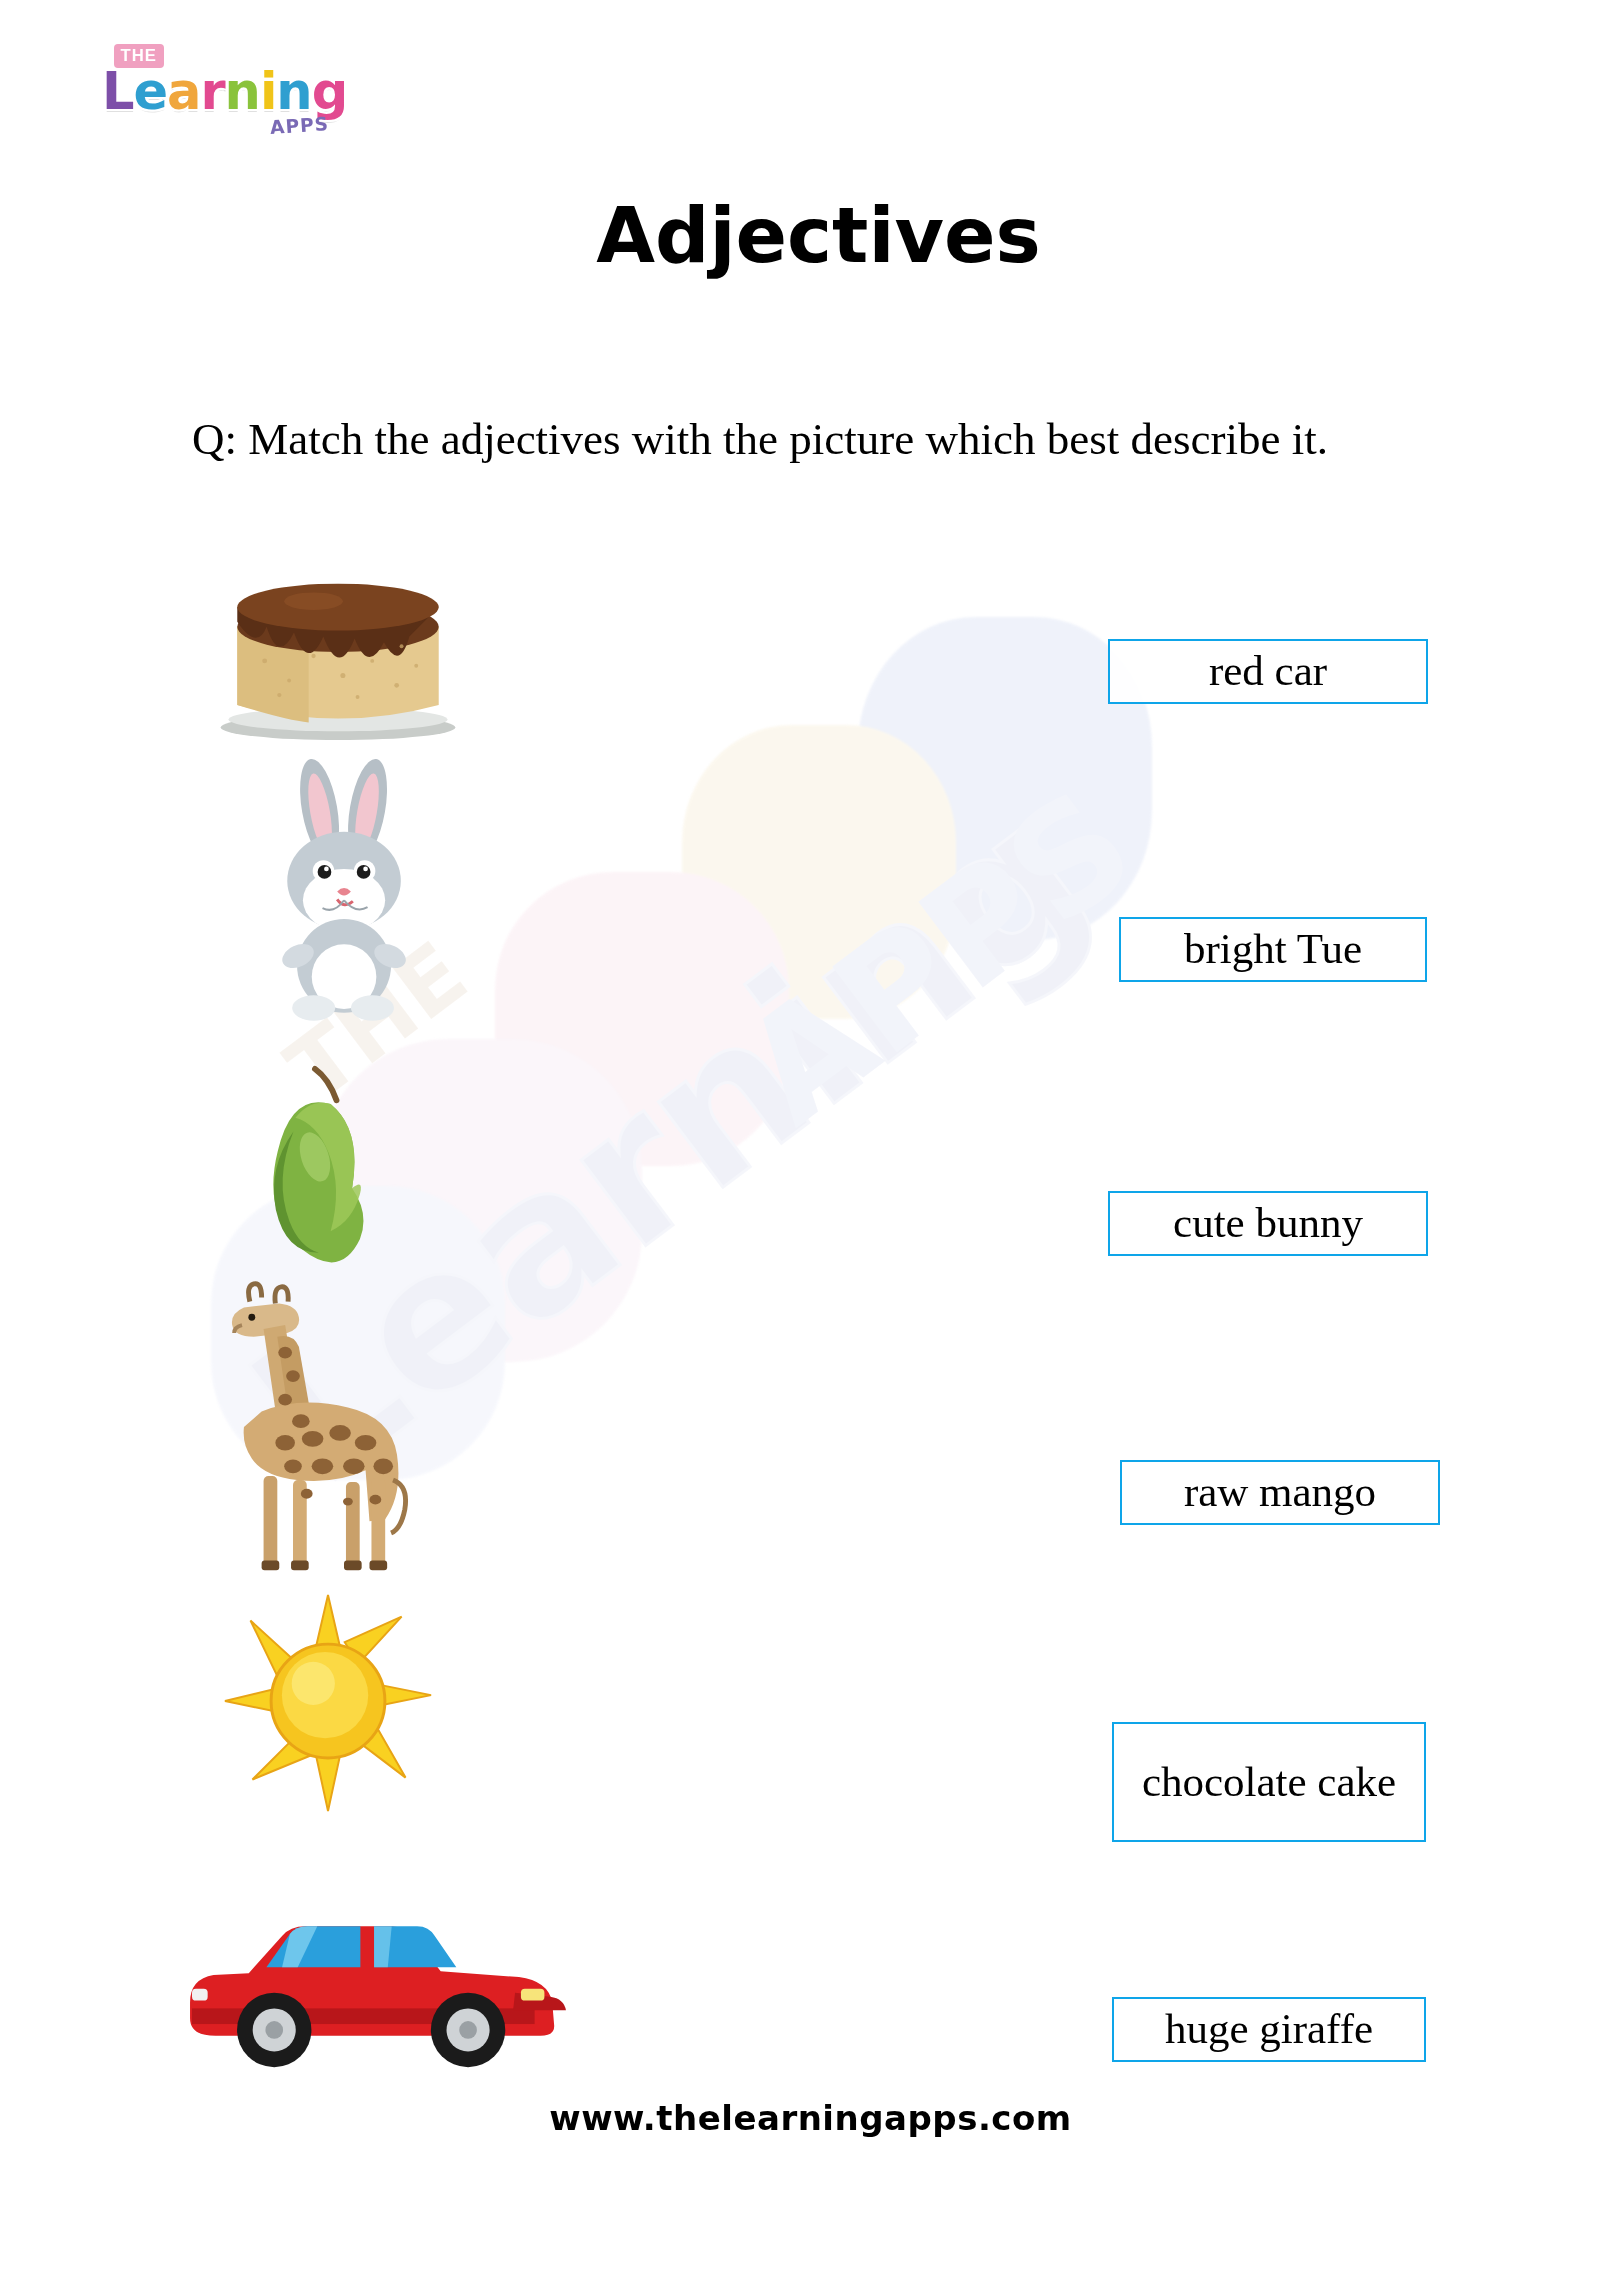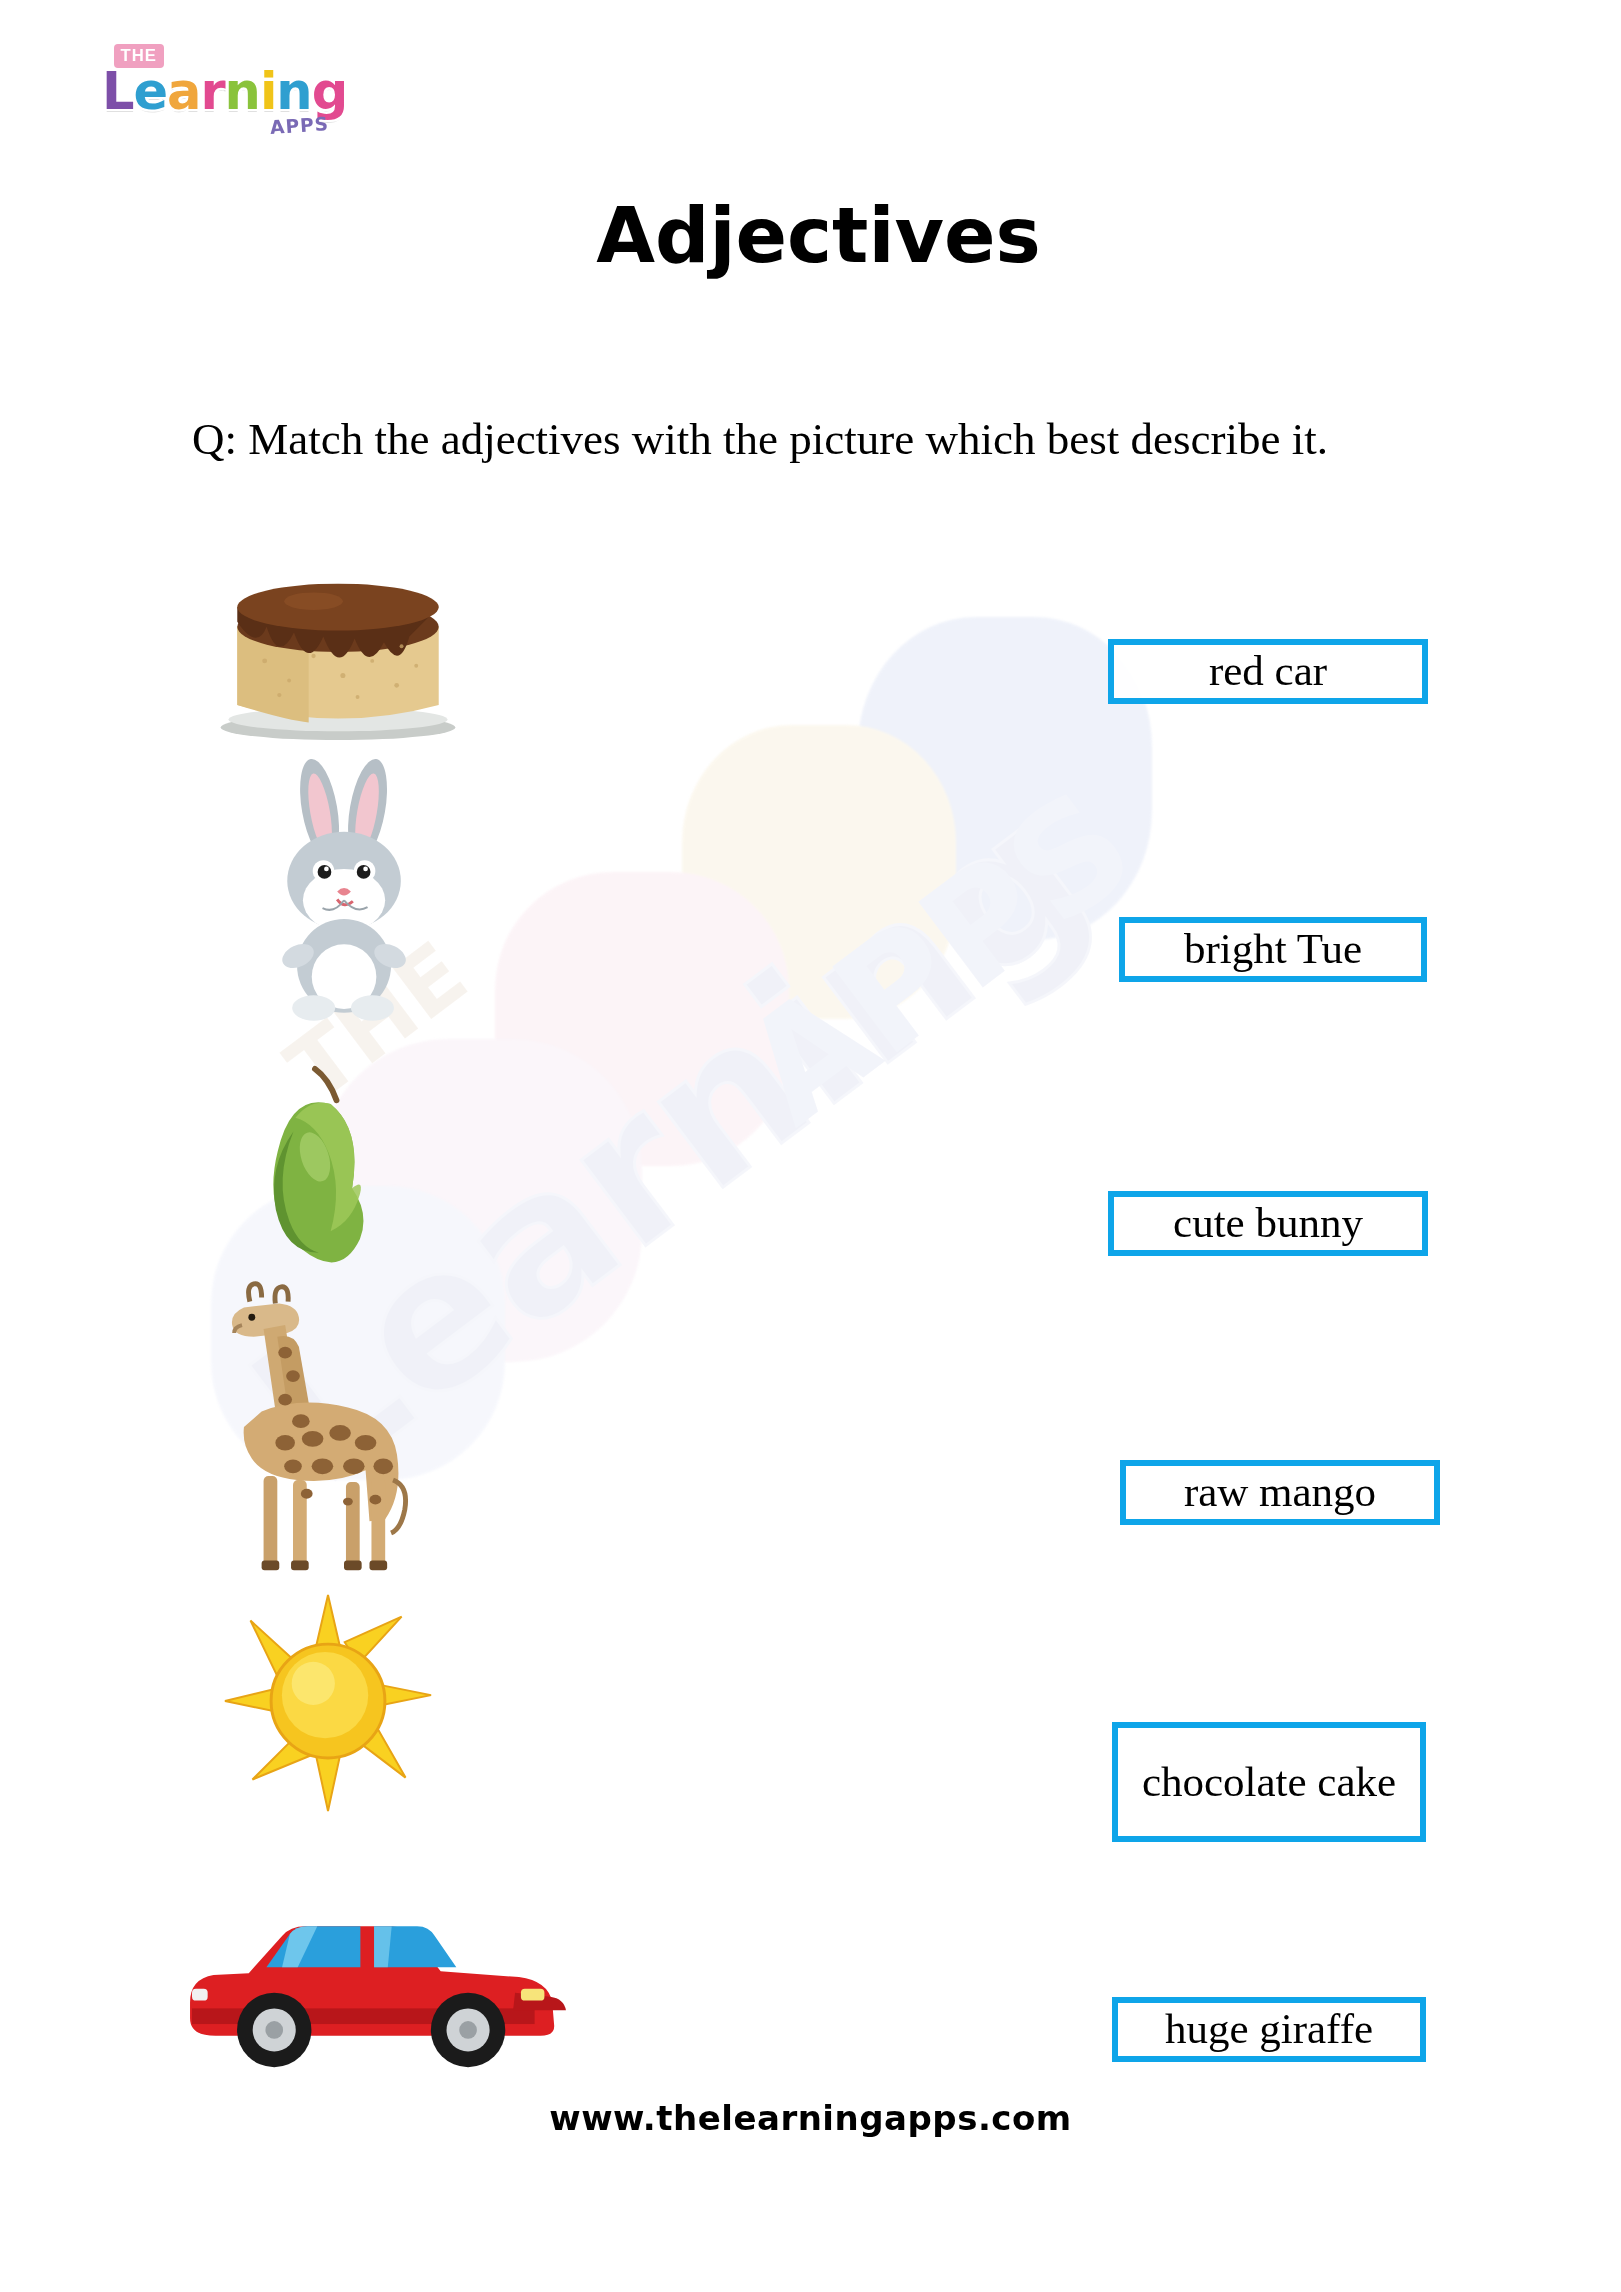--- a/index.html
+++ b/index.html
@@ -137,21 +137,21 @@
 
   
   .pic {
     position: absolute;
   }
 
   
   .opt {
     position: absolute;
     box-sizing: border-box;
-    border: 6px solid #0ea5e9;
+    border: 2px solid #0ea5e9;
     background: rgba(255,255,255,0.92);
     display: flex;
     align-items: center;
     justify-content: center;
     text-align: center;
     font-size: 43px;
     line-height: 1.22;
     padding: 5.9px 9.8px;
   }
 

